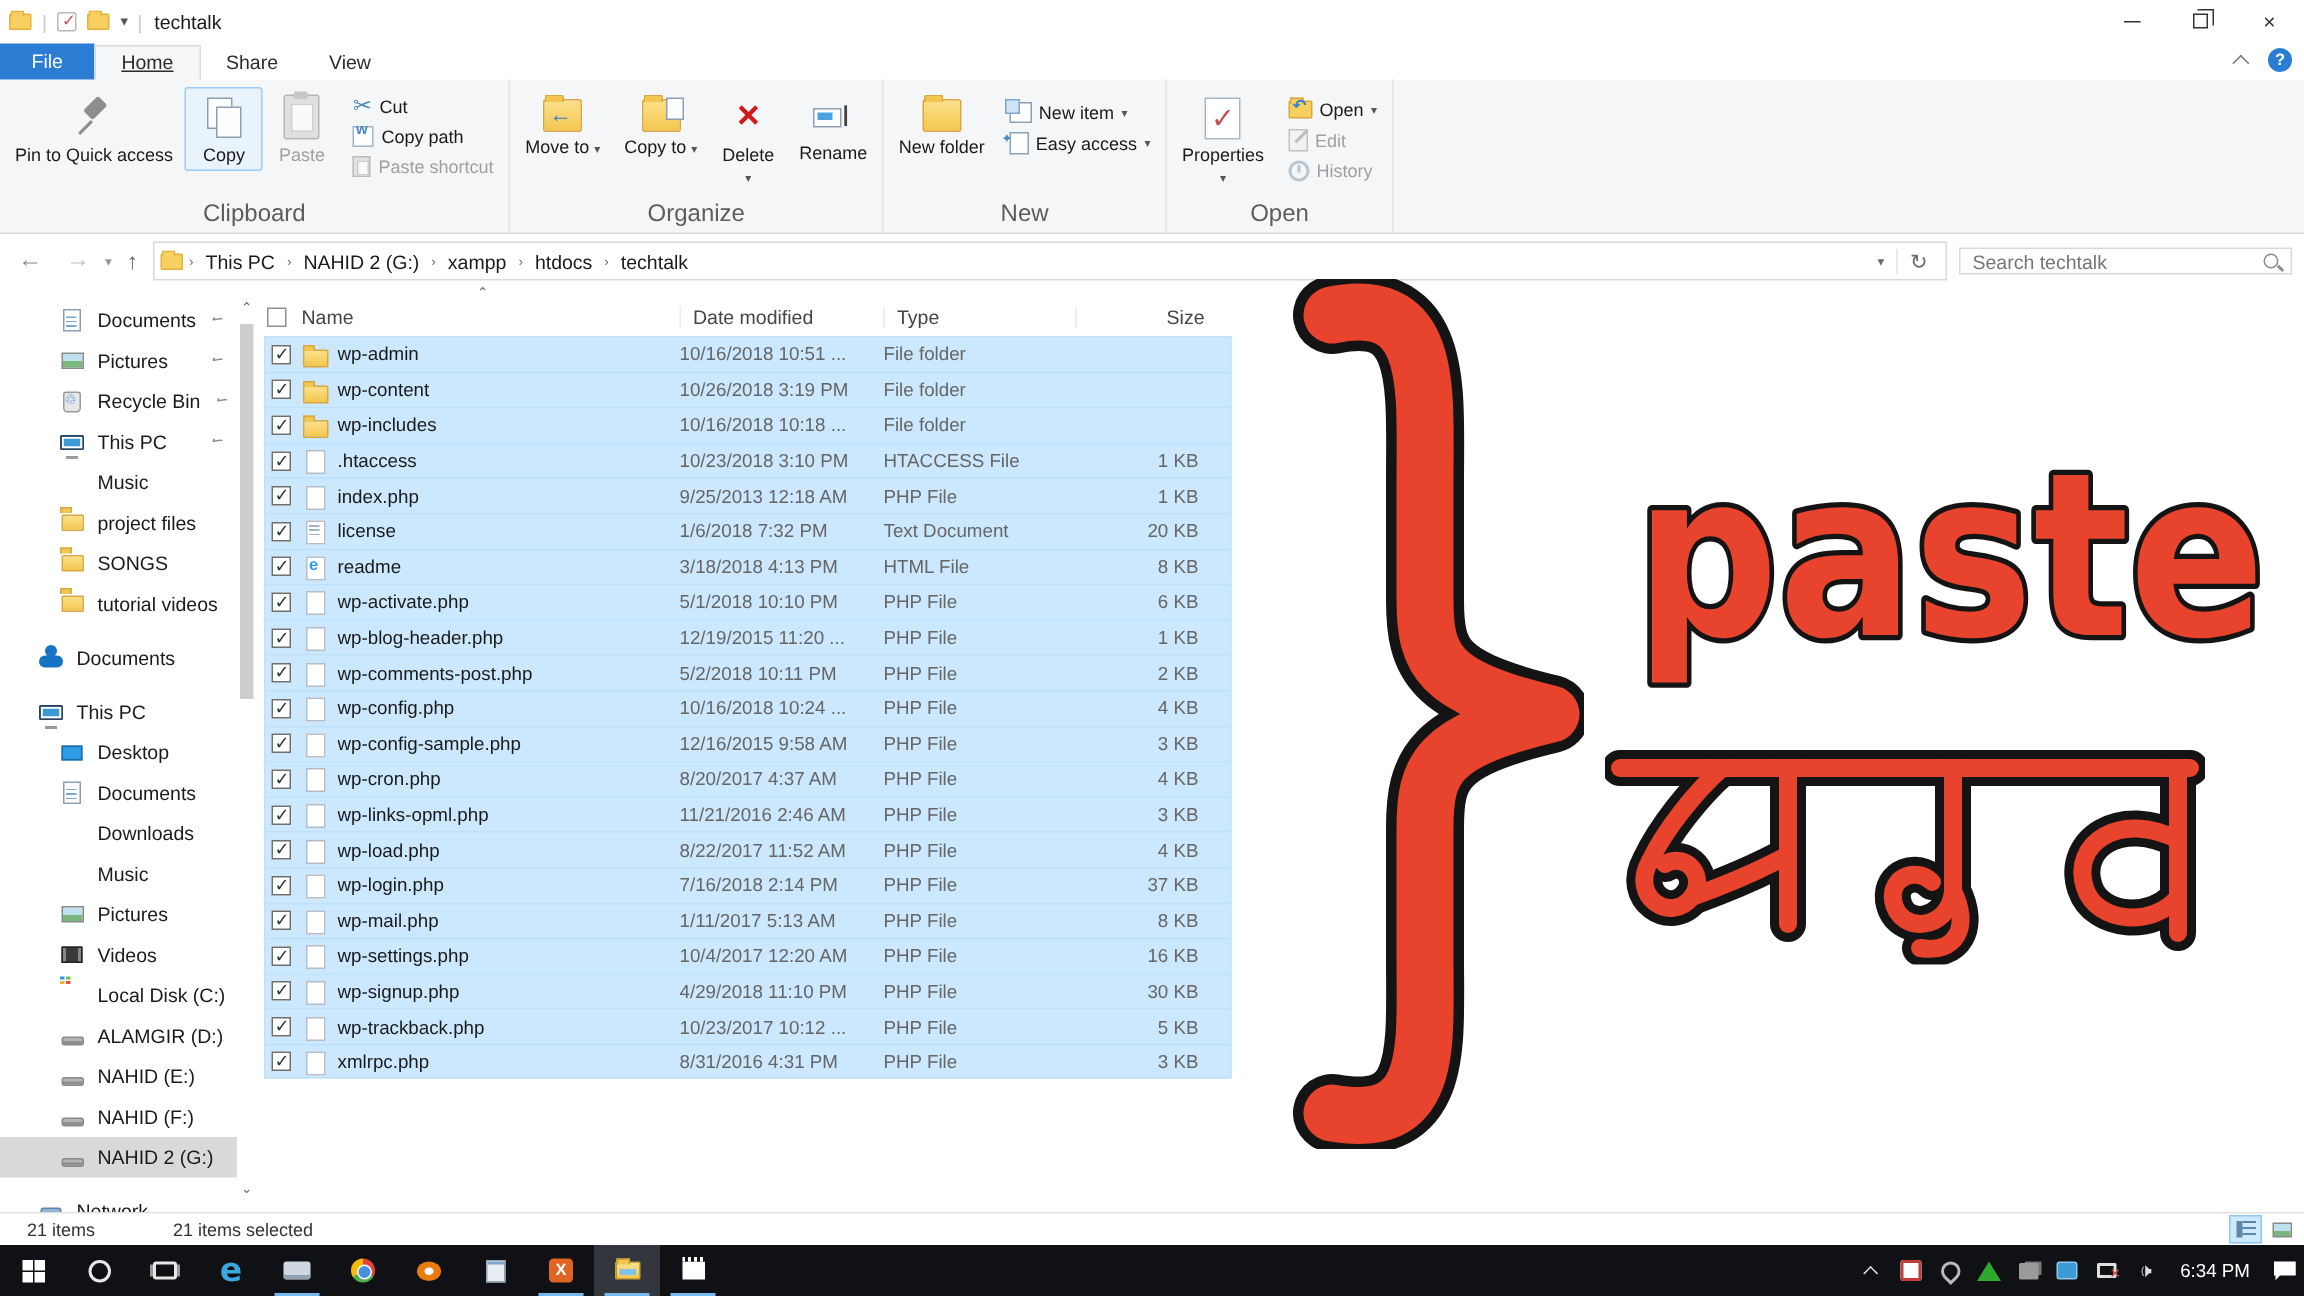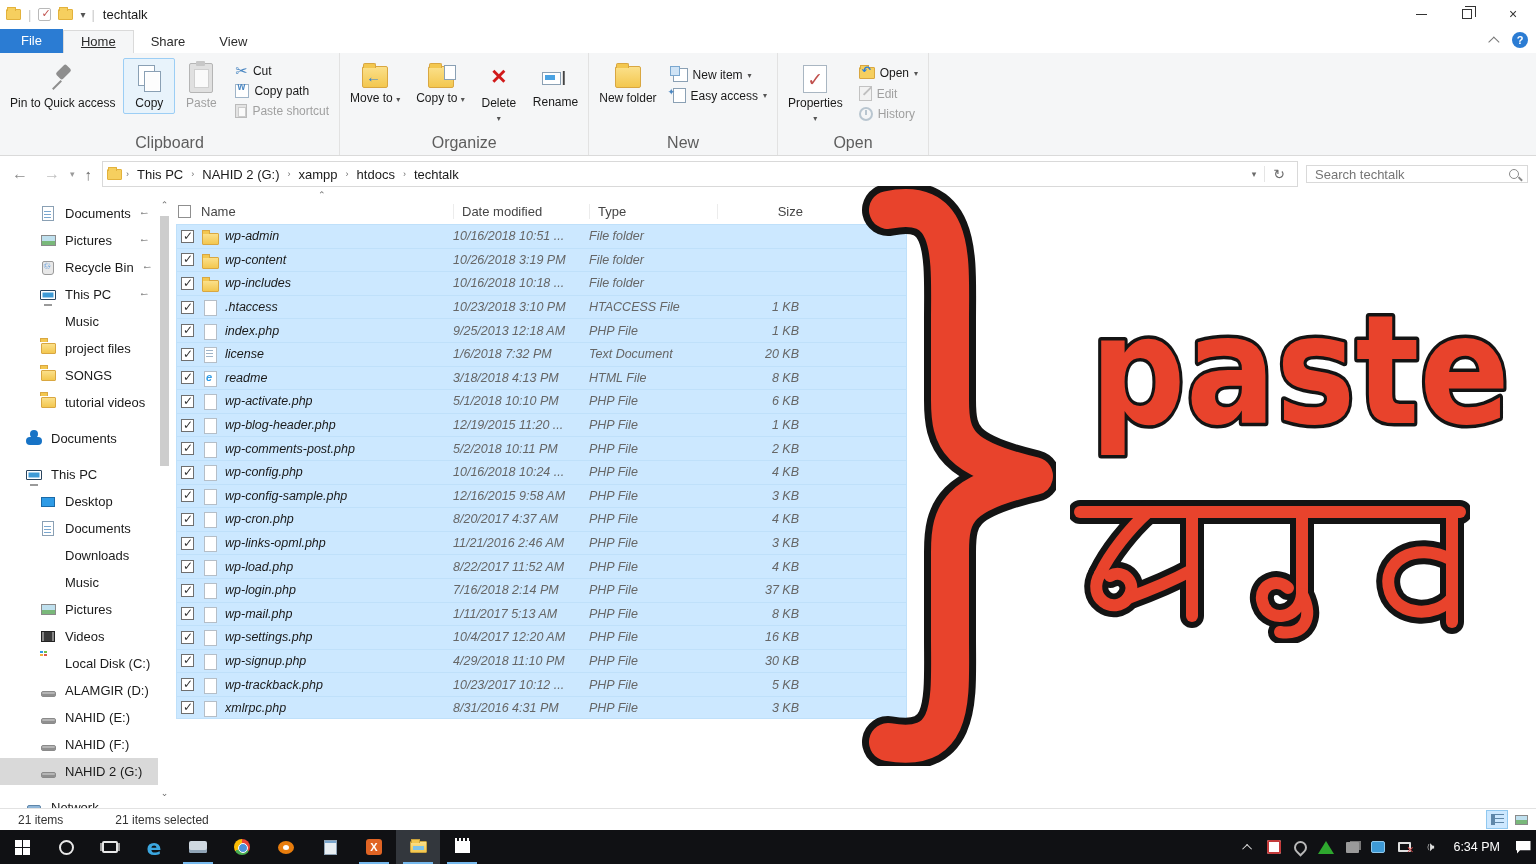--- a/index.html
+++ b/index.html
@@ -154,21 +154,21 @@
   
   .filepane { flex:1; position:relative; padding-left:18px; }
   .lheader { display:flex; align-items:center; height:26px; margin-top:6px; font-size:13px; color:#454545; position:relative; }
   .sortcaret { position:absolute; left:142px; top:-8px; font-size:9px; color:#6b6b6b; }
   .hcb { width:13px; height:13px; border:1px solid #8f8f8f; background:#fff; margin-right:10px; margin-left:2px; }
   .hcol { padding-right:6px; }
   .hcol.name { width:252px; }
   .hcol.date { width:136px; border-left:1px solid #ececec; padding-left:8px; }
   .hcol.type { width:128px; border-left:1px solid #ececec; padding-left:8px; }
   .hcol.size { width:92px; border-left:1px solid #ececec; text-align:right;padding-left:30px; }
-  .rows { width:731px;font-style:italic; }
+  .rows { width:645px; }
   .frow { display:flex; align-items:center; height:23.6px; background:#cce8ff; border:1px solid #bfe0fa; border-bottom:none; font-size:12.5px; }
   .frow:last-child { border-bottom:1px solid #bfe0fa; }
   .fcb { width:13px; height:13px; border:1px solid #6f6f6f; background:#fff; margin:0 8px 0 4px; position:relative; flex:none; }
   .fcb:after { content:"✓"; position:absolute; left:1px; top:-2px; font-size:12px; color:#333; }
   .ficon { width:16px; height:16px; margin-right:7px; position:relative; flex:none; }
   .ficon.folder:before { content:""; position:absolute; left:0; top:5px; width:15px; height:10px; background:linear-gradient(#fbe08a,#f3c74f); border:1px solid #d9a741; border-radius:1px; }
   .ficon.folder:after { content:""; position:absolute; left:0; top:2px; width:6px; height:3px; background:#f3c74f; border:1px solid #d9a741; border-bottom:none; }
   .ficon.file:before { content:""; position:absolute; left:2px; top:1px; width:11px; height:14px; background:#fff; border:1px solid #b5bec7; }
   .ficon.text:before { content:""; position:absolute; left:2px; top:1px; width:11px; height:14px; background:#fff; border:1px solid #b5bec7; }
   .ficon.text:after { content:""; position:absolute; left:4px; top:4px; width:7px; height:8px; background:repeating-linear-gradient(#9fb4c8 0 1px,transparent 1px 3px); }

